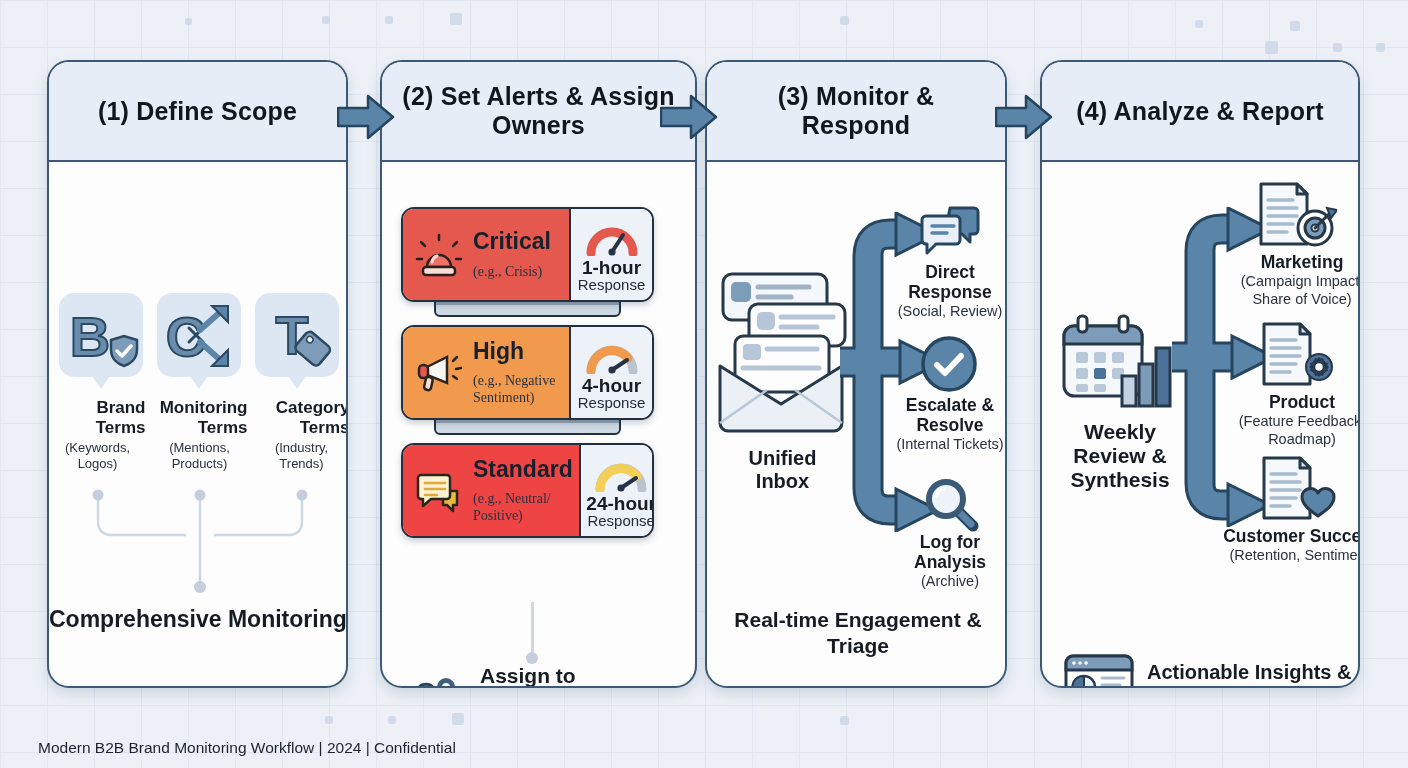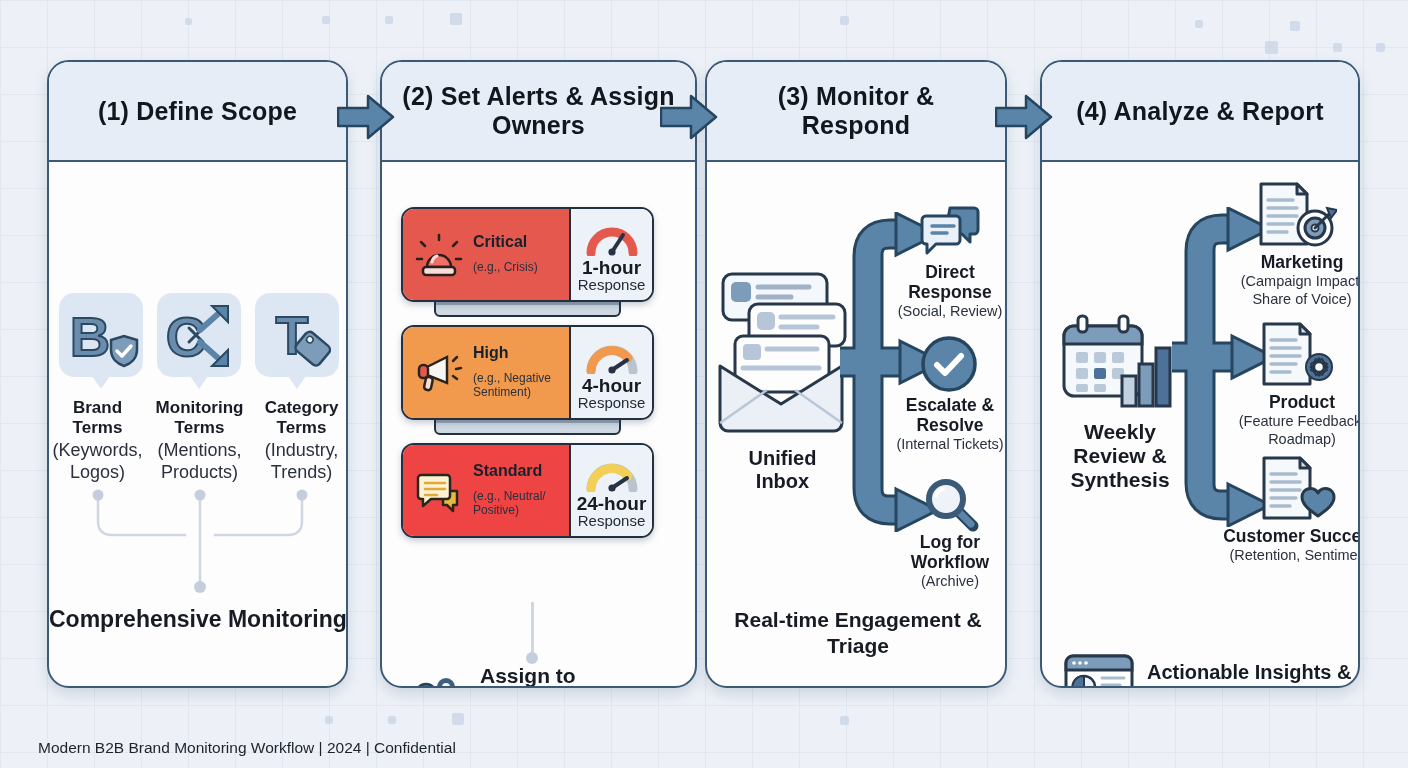--- a/index.html
+++ b/index.html
@@ -39,34 +39,34 @@
     text-align:center; padding:0 16px;
   }
   .col-head h2 { font-size:25px; font-weight:700; letter-spacing:.2px; color:#12161d; line-height:1.15; }
 
   .flow-arrow { position:absolute; top:94px; z-index:5; }
 
   
   .tiles { position:absolute; left:11px; top:230px; width:278px; display:flex; gap:12px; justify-content:center; }
   .term-labels { position:absolute; left:0; top:336px; width:301px; display:flex; justify-content:center; gap:6px; }
   .term { width:96px; text-align:center; }
-  .term b { display:block; font-size:17px; line-height:1.18; }
-  .term span { display:block; font-size:18px; color:#2a313c; line-height:1.2; margin-top:2px; }
+  .term b { display:block; font-size:17px; line-height:1.18;text-align:right; }
+  .term span { display:block; font-size:13px; color:#2a313c; line-height:1.2; margin-top:2px; }
   .c1-summary { position:absolute; left:0; top:543px; width:301px; text-align:left; font-size:23px; font-weight:700; line-height:1.25; }
 
   
   .alert-card {
     position:absolute; left:19px; width:253px; height:95px;
     border:2.5px solid #22303f; border-radius:13px;
     display:flex; overflow:hidden; z-index:2;
     box-shadow:0 3px 6px rgba(40,60,80,.25);
   }
   .alert-left { flex:1 1 auto; display:flex; align-items:center; gap:8px; padding:8px 6px 8px 10px; }
-  .alert-text b { display:block; font-size:16px; line-height:1.05; color:#17202b; }
-  .alert-text span { display:block; font-size:12px; color:#273140; line-height:1.15; margin-top:10px; }
+  .alert-text b { display:block; font-size:23px; line-height:1.05; color:#17202b; }
+  .alert-text span { display:block; font-size:14px; color:#273140; line-height:1.15; margin-top:10px;font-family:Liberation Serif, serif; }
   .alert-right {
     flex:0 0 83px; background:#edf2f8; border-left:2px solid #22303f;
     display:flex; flex-direction:column; align-items:center; justify-content:center; padding-top:4px;
   }
   .alert-right b { font-size:19px; line-height:1; margin-top:2px; }
   .alert-right span { font-size:15px; color:#222b36; line-height:1.1; }
   .joint {
     position:absolute; left:52px; width:187px; height:23px; z-index:1;
     border:2px solid #22303f; border-radius:0 0 6px 6px;
     background:linear-gradient(to bottom, #98a5b4 0 46%, #cfd9e4 46% 100%);
@@ -376,21 +376,21 @@
 
     <span style="position:absolute;left:214px;top:412px">
       <svg width="60" height="60" viewBox="0 0 60 60">
         <line x1="37" y1="37" x2="52" y2="52" stroke="#26455f" stroke-width="11" stroke-linecap="round"></line>
         <line x1="37" y1="37" x2="50" y2="50" stroke="#5b84a9" stroke-width="7" stroke-linecap="round"></line>
         <circle cx="25" cy="25" r="17" fill="#eef3f9" stroke="#3a5a78" stroke-width="6"></circle>
         <path d="M15 22 a11 11 0 0 1 7 -7" fill="none" stroke="#ffffff" stroke-width="3.5" stroke-linecap="round"></path>
       </svg>
     </span>
     <div class="branch-label" style="left:178px;top:470px;width:130px">
-      <b>Log for Workflow</b>
+      <b>Log for Analysis</b>
       <span>(Archive)</span>
     </div>
 
     <div class="col-summary" style="left:16px;top:545px;width:270px">Real-time Engagement &amp; Triage</div>
   </div>
 
   <div class="col" style="left:1040px;width:320px">
     <div class="col-head">
       <h2>(4) Analyze &amp; Report</h2>
     </div>

